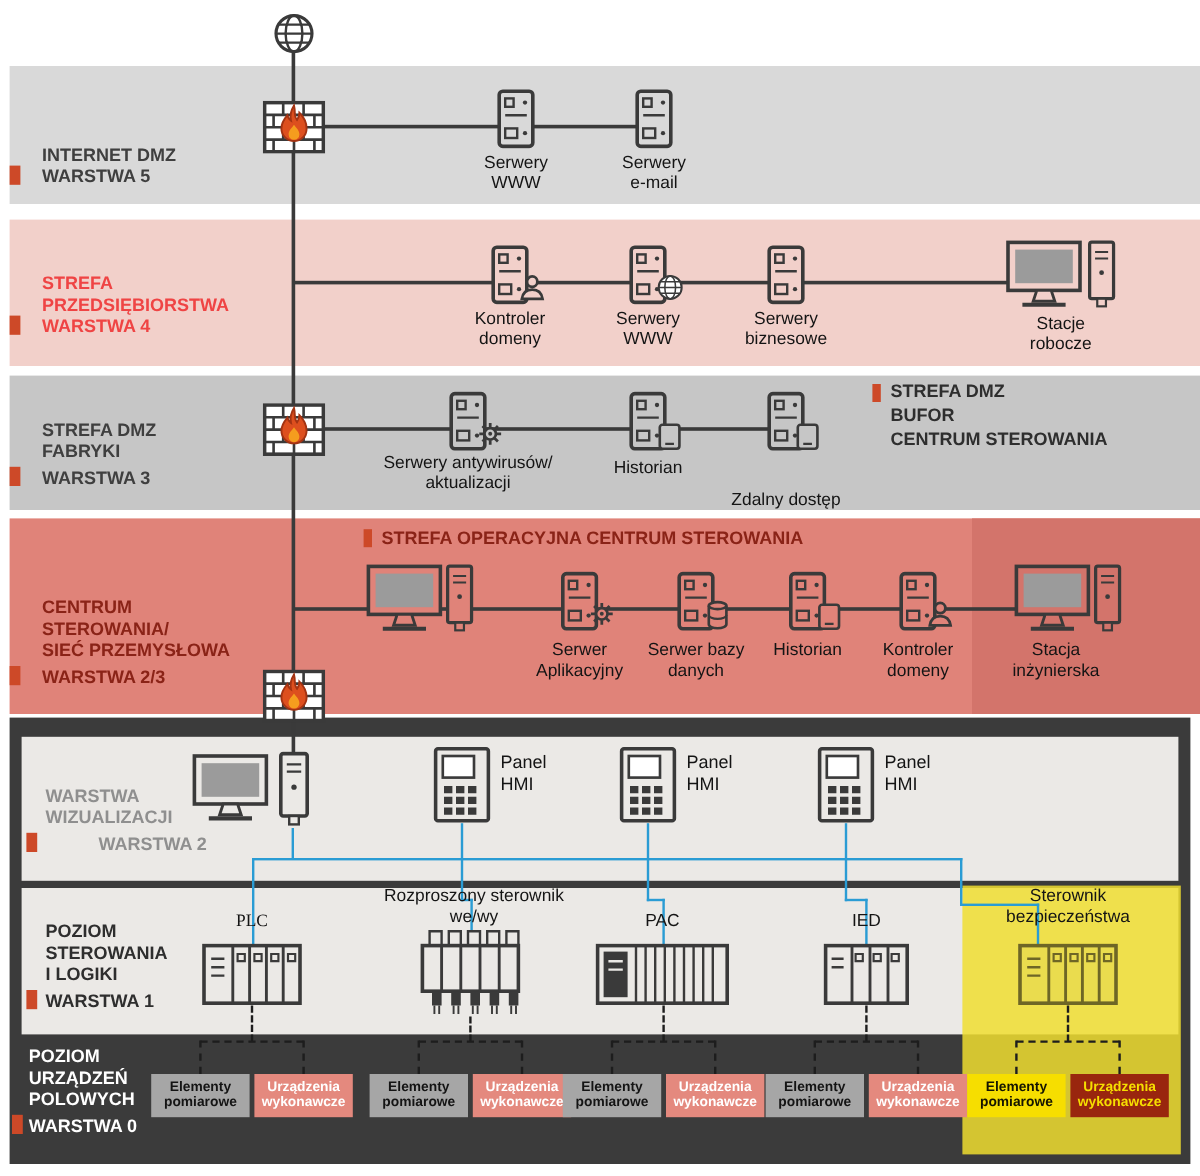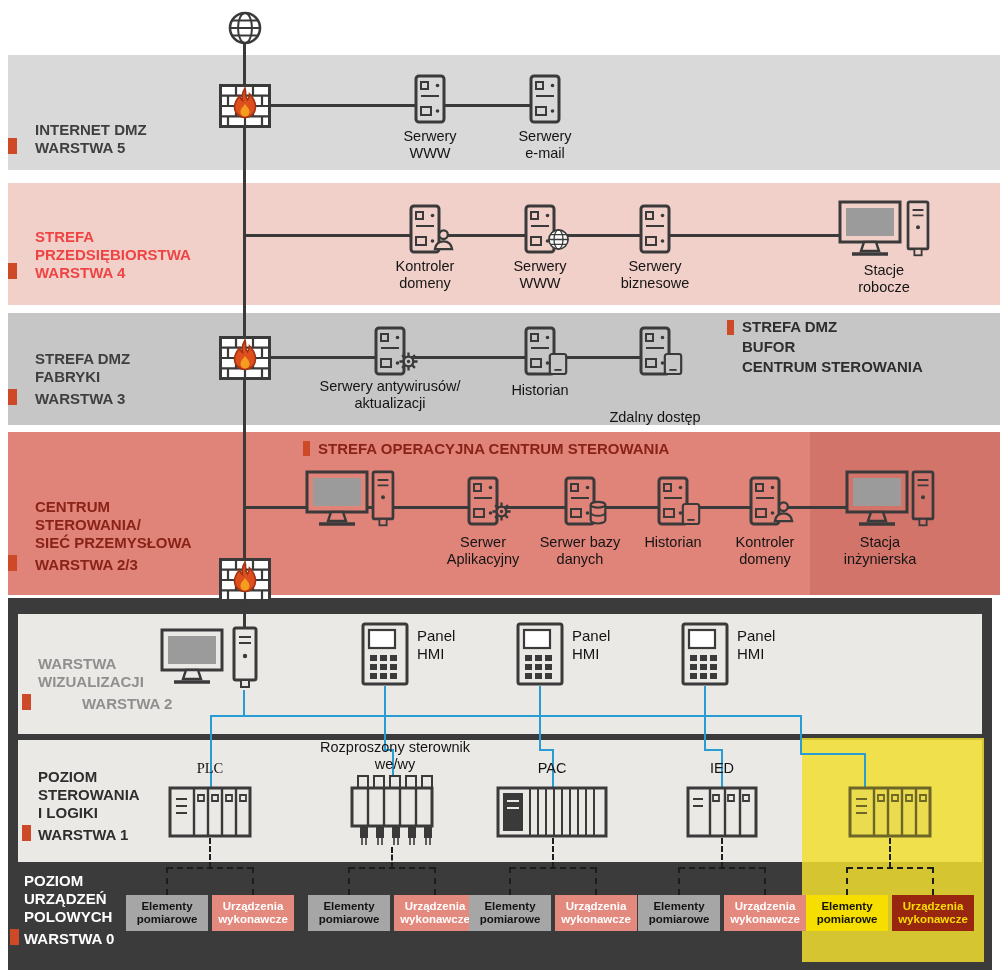--- a/index.html
+++ b/index.html
@@ -408,20 +408,24 @@
   <div class="nlabel" style="left:295px;top:739px;width:200px;">
       <span>Rozproszony sterownik</span>
       <span>we/wy</span>
     </div>
   <div class="nlabel" style="left:512px;top:760px;width:80px;">
       <span>PAC</span>
     </div>
   <div class="nlabel" style="left:682px;top:760px;width:80px;">
       <span>IED</span>
     </div>
+  <div class="nlabel" style="left:810px;top:739px;width:160px;">
+      <span>Sterownik</span>
+      <span>bezpieczeństwa</span>
+    </div>
 
   <div class="marker" style="left:10px;top:929px;"></div>
   <div class="bl c-white" style="left:24px;top:872px;">POZIOM</div>
   <div class="bl c-white" style="left:24px;top:890px;">URZĄDZEŃ</div>
   <div class="bl c-white" style="left:24px;top:908px;">POLOWYCH</div>
   <div class="bl c-white" style="left:24px;top:930px;">WARSTWA 0</div>
 
   <div class="fbox m" style="left:126px;top:895px;">
       <span>Elementy</span>
       <span>pomiarowe</span>

